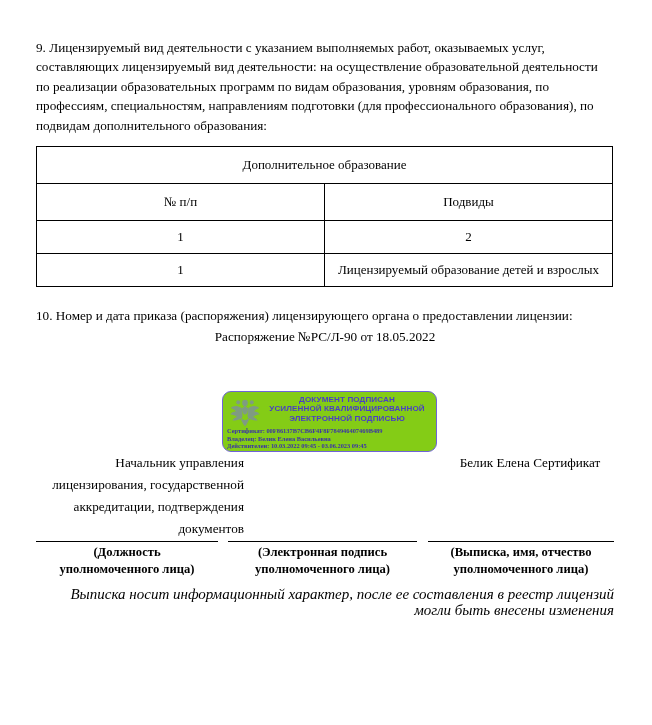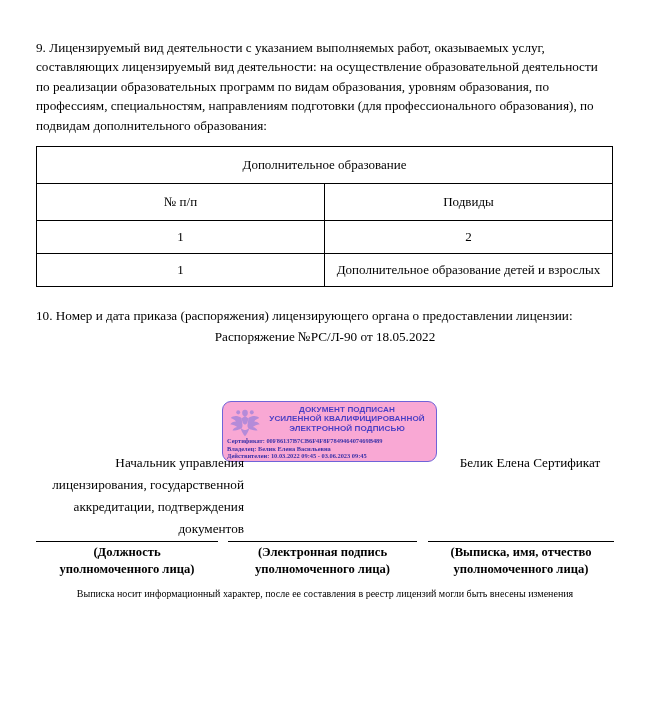--- a/index.html
+++ b/index.html
@@ -75,23 +75,22 @@
   
   .stamp {
     position: absolute;
     left: 222px;
     top: 391px;
     width: 215px;
     height: 61px;
     border: 1.4px solid #6f63d8;
     border-radius: 9px;
     box-sizing: border-box;
-    background: #f9a8d4;
+    background: #84cc16;
     overflow: hidden;
-    margin-top: 10px;
   }
   .stamp-emblem {
     position: absolute;
     left: 5px;
     top: 4px;
     width: 34px;
     height: 32px;
     opacity: 0.55;
   }
   .stamp-head {
@@ -161,23 +160,24 @@
   }
   .caption-1 { left: 36px;  width: 182px; }
   .caption-2 { left: 228px; width: 189px; }
   .caption-3 { left: 428px; width: 186px; }
 
   .footer-note {
     position: absolute;
     left: 36px;
     top: 586px;
     width: 578px;
-    text-align: center;
-    font-size: 10px;
+    text-align: right;
+    font-size: 15px;
     line-height: 16px;
+    font-style: italic;
   }
 </style>
 </head>
 <body>
 
 <div class="page">
 
   <div class="para-9">9. Лицензируемый вид деятельности с указанием выполняемых работ, оказываемых услуг, составляющих лицензируемый вид деятельности: на осуществление образовательной деятельности по реализации образовательных программ по видам образования, уровням образования, по профессиям, специальностям, направлениям подготовки (для профессионального образования), по подвидам дополнительного образования:</div>
 
   <table class="doc-table">
@@ -188,21 +188,21 @@
       <tr class="r-sub">
         <td class="col-no">№ п/п</td>
         <td>Подвиды</td>
       </tr>
       <tr class="r-num">
         <td class="col-no">1</td>
         <td>2</td>
       </tr>
       <tr class="r-body">
         <td class="col-no">1</td>
-        <td>Дополнительное образование детей и взрослых</td>
+        <td>Лицензируемый образование детей и взрослых</td>
       </tr>
     </tbody>
   </table>
 
   <div class="para-10">
     <div>10. Номер и дата приказа (распоряжения) лицензирующего органа о предоставлении лицензии:</div>
     <div class="para-10-line2">Распоряжение №РС/Л-90 от 18.05.2022</div>
   </div>
 
   <div class="stamp">

